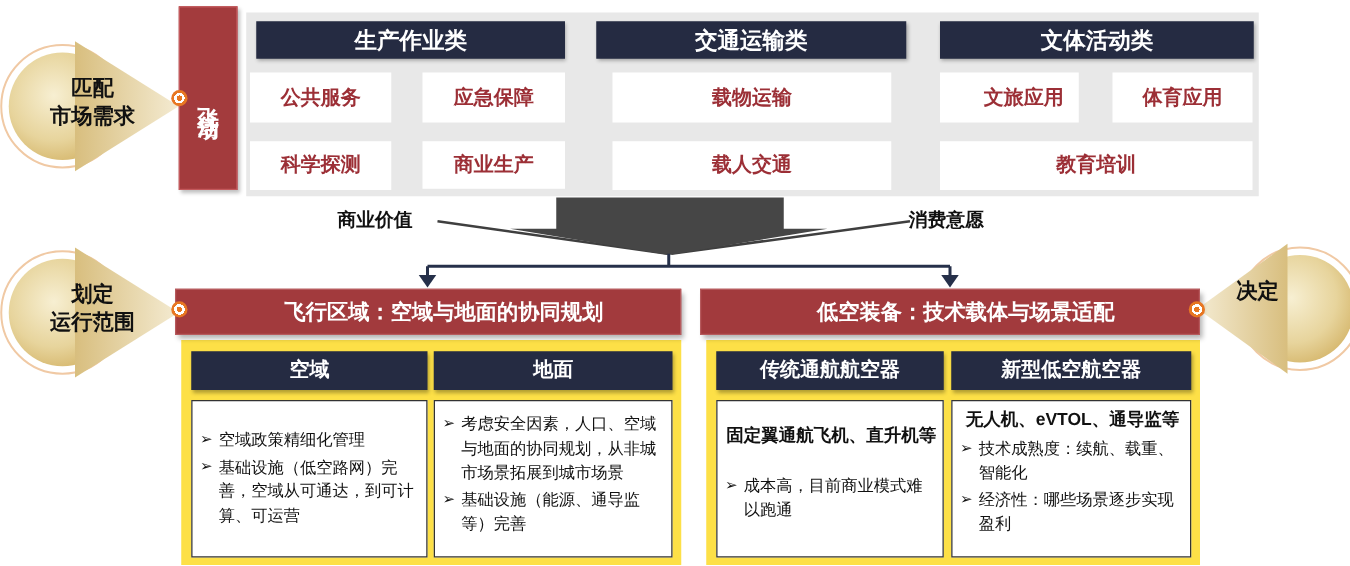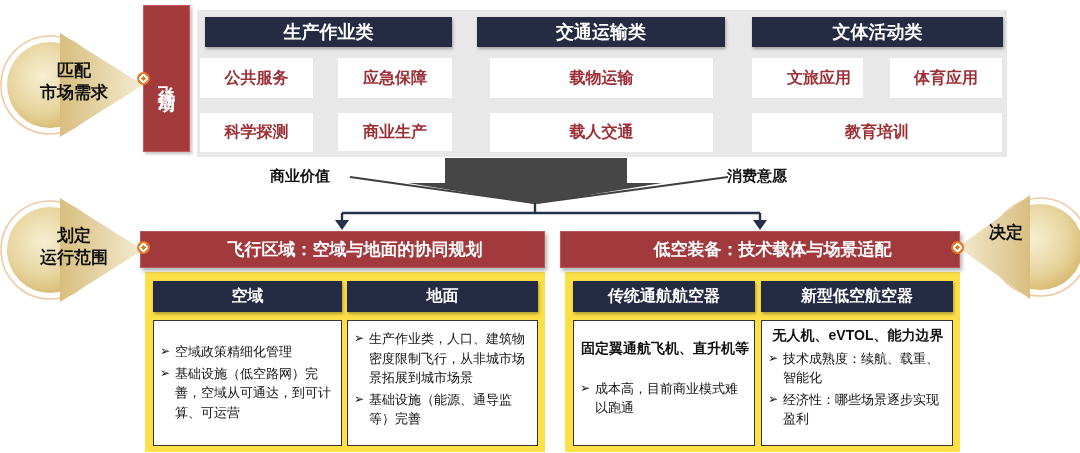--- a/index.html
+++ b/index.html
@@ -204,21 +204,21 @@
         <div class="bullet">
           <span class="mark">➢</span>
           <span class="txt">基础设施（低空路网）完善，空域从可通达，到可计算、可运营</span>
         </div>
       </div>
     </div>
 
     <div class="abs whitebox" style="left:202px;top:48px;width:191px;height:126px;padding:8px 4px 4px 6px;">
       <div class="bullet">
         <span class="mark">➢</span>
-        <span class="txt">生产作业类，人口、建筑物密度限制飞行，从非城市场景拓展到城市场景</span>
+        <span class="txt">考虑安全因素，人口、空域与地面的协同规划，从非城市场景拓展到城市场景</span>
       </div>
       <div class="bullet">
         <span class="mark">➢</span>
         <span class="txt">基础设施（能源、通导监等）完善</span>
       </div>
     </div>
   </div>
 
   <div class="abs red-hdr" style="left:560px;top:231px;width:400px;height:37px;">
     <span>低空装备：技术载体与场景适配</span>
@@ -234,21 +234,21 @@
 
     <div class="abs whitebox" style="left:8px;top:48px;width:182px;height:126px;padding:6px 4px 4px 6px;">
       <div class="box-title" style="margin-top:12px;">固定翼通航飞机、直升机等</div>
       <div class="bullet" style="margin-top:20px;">
         <span class="mark">➢</span>
         <span class="txt">成本高，目前商业模式难以跑通</span>
       </div>
     </div>
 
     <div class="abs whitebox" style="left:196px;top:48px;width:192px;height:126px;padding:5px 4px 4px 6px;">
-      <div class="box-title">无人机、eVTOL、能力边界</div>
+      <div class="box-title">无人机、eVTOL、通导监等</div>
       <div class="bullet" style="margin-top:3px;">
         <span class="mark">➢</span>
         <span class="txt">技术成熟度：续航、载重、智能化</span>
       </div>
       <div class="bullet">
         <span class="mark">➢</span>
         <span class="txt">经济性：哪些场景逐步实现盈利</span>
       </div>
     </div>
   </div>

